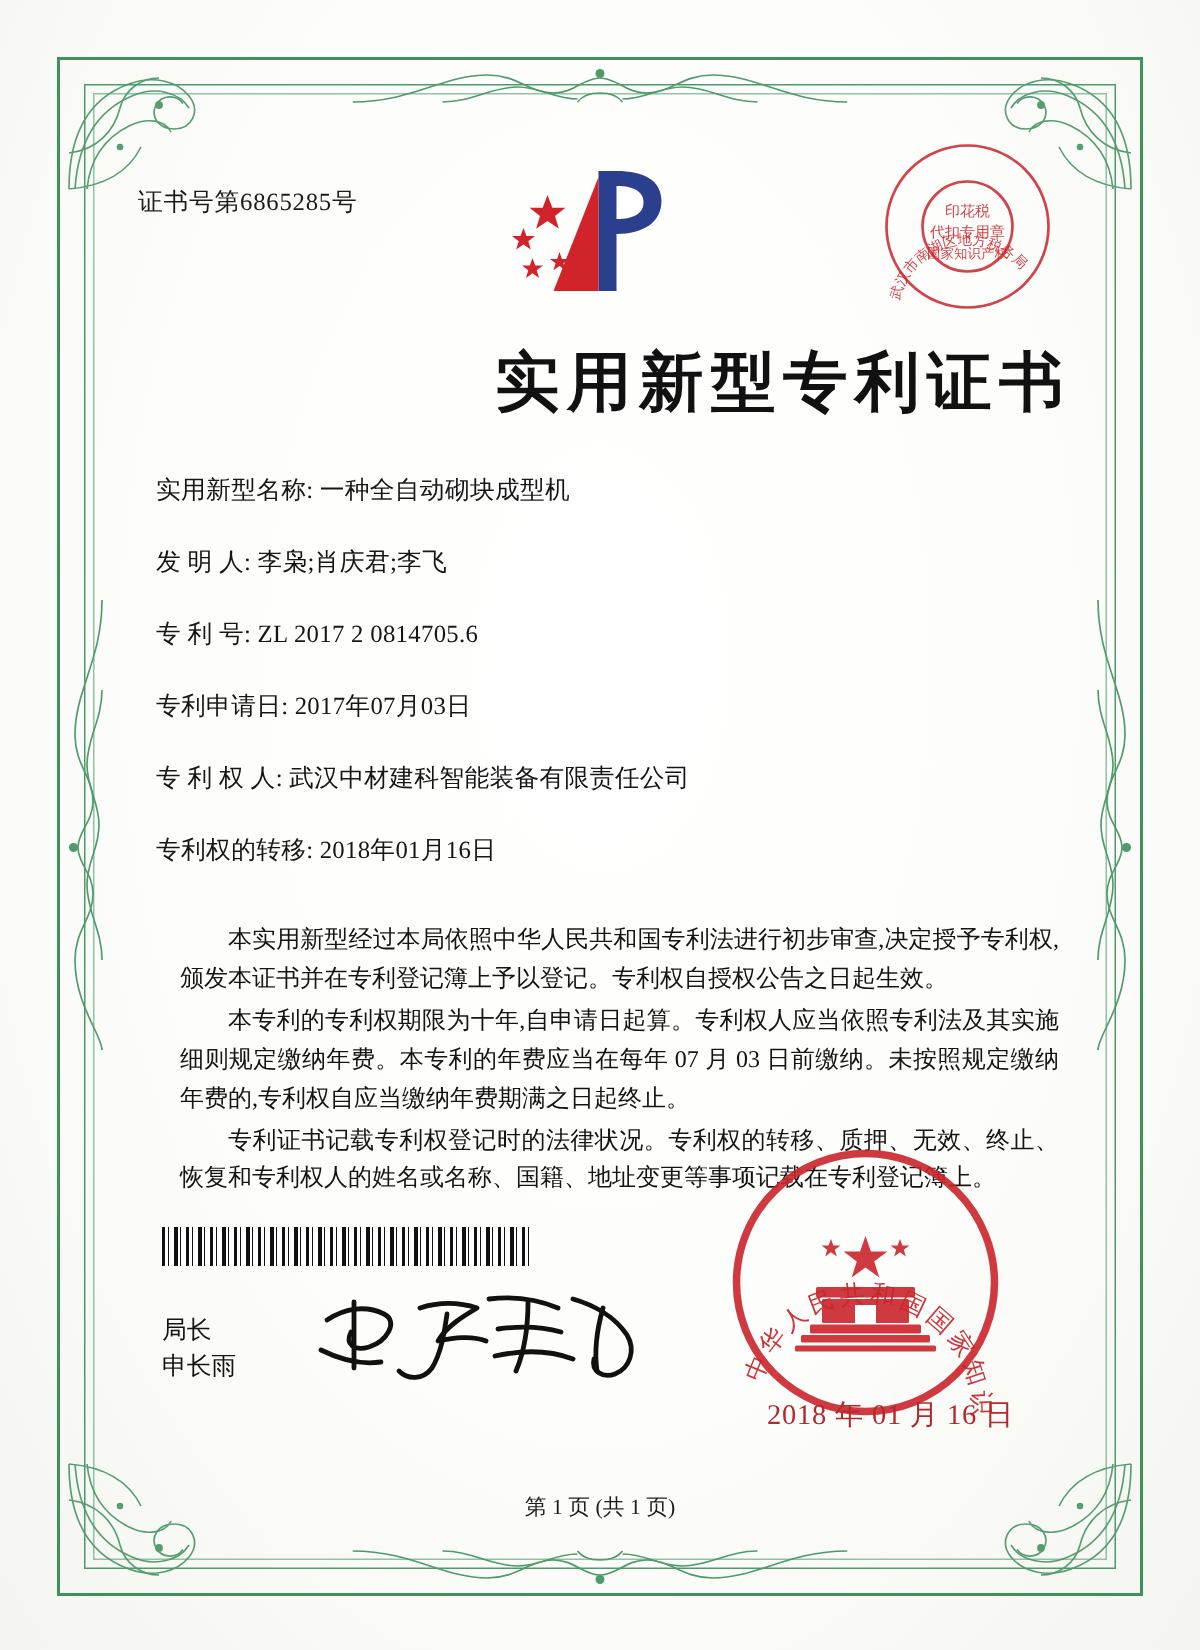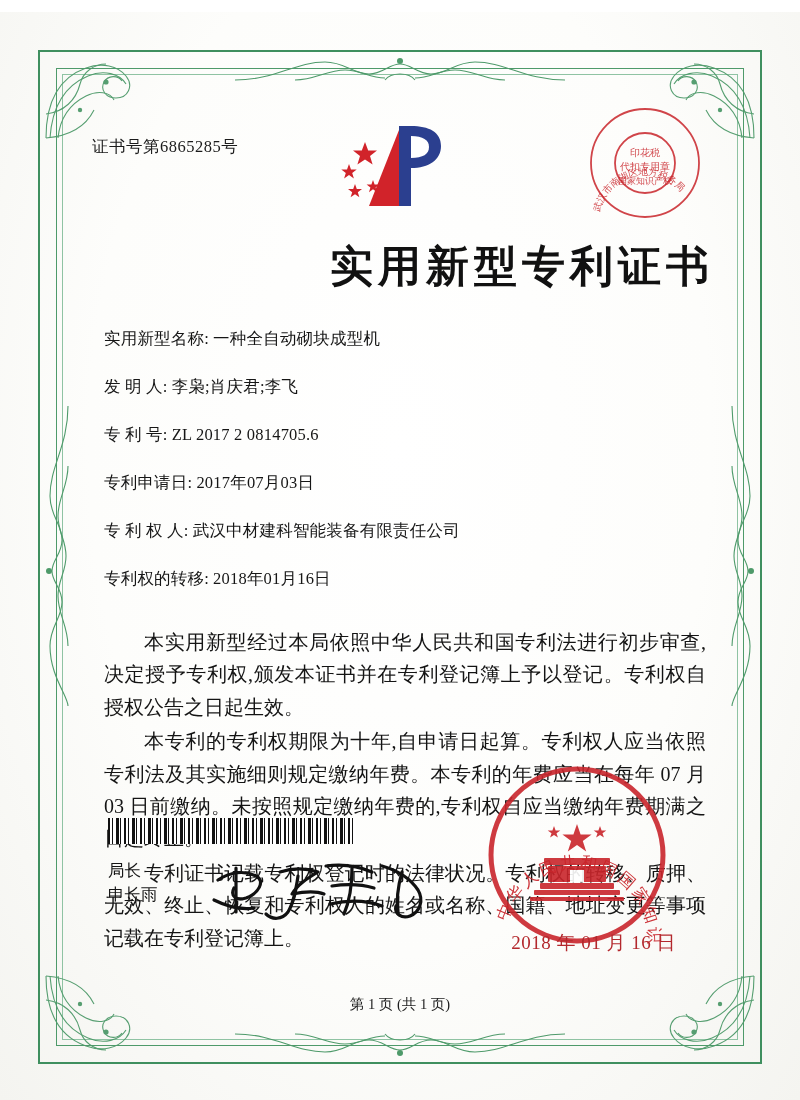--- a/index.html
+++ b/index.html
@@ -14,21 +14,20 @@
     font-family: "Liberation Serif", "DejaVu Serif", serif;
     overflow: hidden;
   }
 
   
   .page {
     position: absolute;
     inset: 0;
     background:
       radial-gradient(ellipse at 50% 40%, #ffffff 0%, #fdfdfb 55%, #f4f4f0 100%);
-    margin-top: 12px;
   }
 
   
   .frame-outer {
     position: absolute;
     left: 38px; top: 38px; right: 38px; bottom: 36px;
     border: 2px solid #3f8f5f;
     box-sizing: border-box;
   }
   .frame-inner {
@@ -141,24 +140,24 @@
   }
   .field-row {
     margin-bottom: 26.5px;
     white-space: nowrap;
   }
   .field-label { letter-spacing: 0.2px; text-align: center; }
   .field-value { letter-spacing: 0.2px; text-align: right; }
 
   .paras {
     position: absolute;
-    left: 18px;
+    left: 34px;
     right: 8px;
     top: 528px;
-    font-size: 20px;
+    font-size: 16px;
     color: #141414;
     line-height: 1.62;
     text-align: justify;
   }
   .para { text-indent: 2em; margin: 0 0 2px 0; }
 
   
   .barcode {
     position: absolute;
     left: 22px;
@@ -169,21 +168,21 @@
       repeating-linear-gradient(90deg,
         #111 0px, #111 2px, #fff 2px, #fff 4px,
         #111 4px, #111 5px, #fff 5px, #fff 8px,
         #111 8px, #111 11px, #fff 11px, #fff 12px,
         #111 12px, #111 13px, #fff 13px, #fff 16px);
   }
 
   .sign-block {
     position: absolute;
     left: 22px;
-    bottom: 112px;
+    bottom: 96px;
     font-size: 16.5px;
     color: #141414;
     line-height: 1.5;
   }
 
   
   .signature {
     position: absolute;
     left: 120px;
     bottom: 92px;

